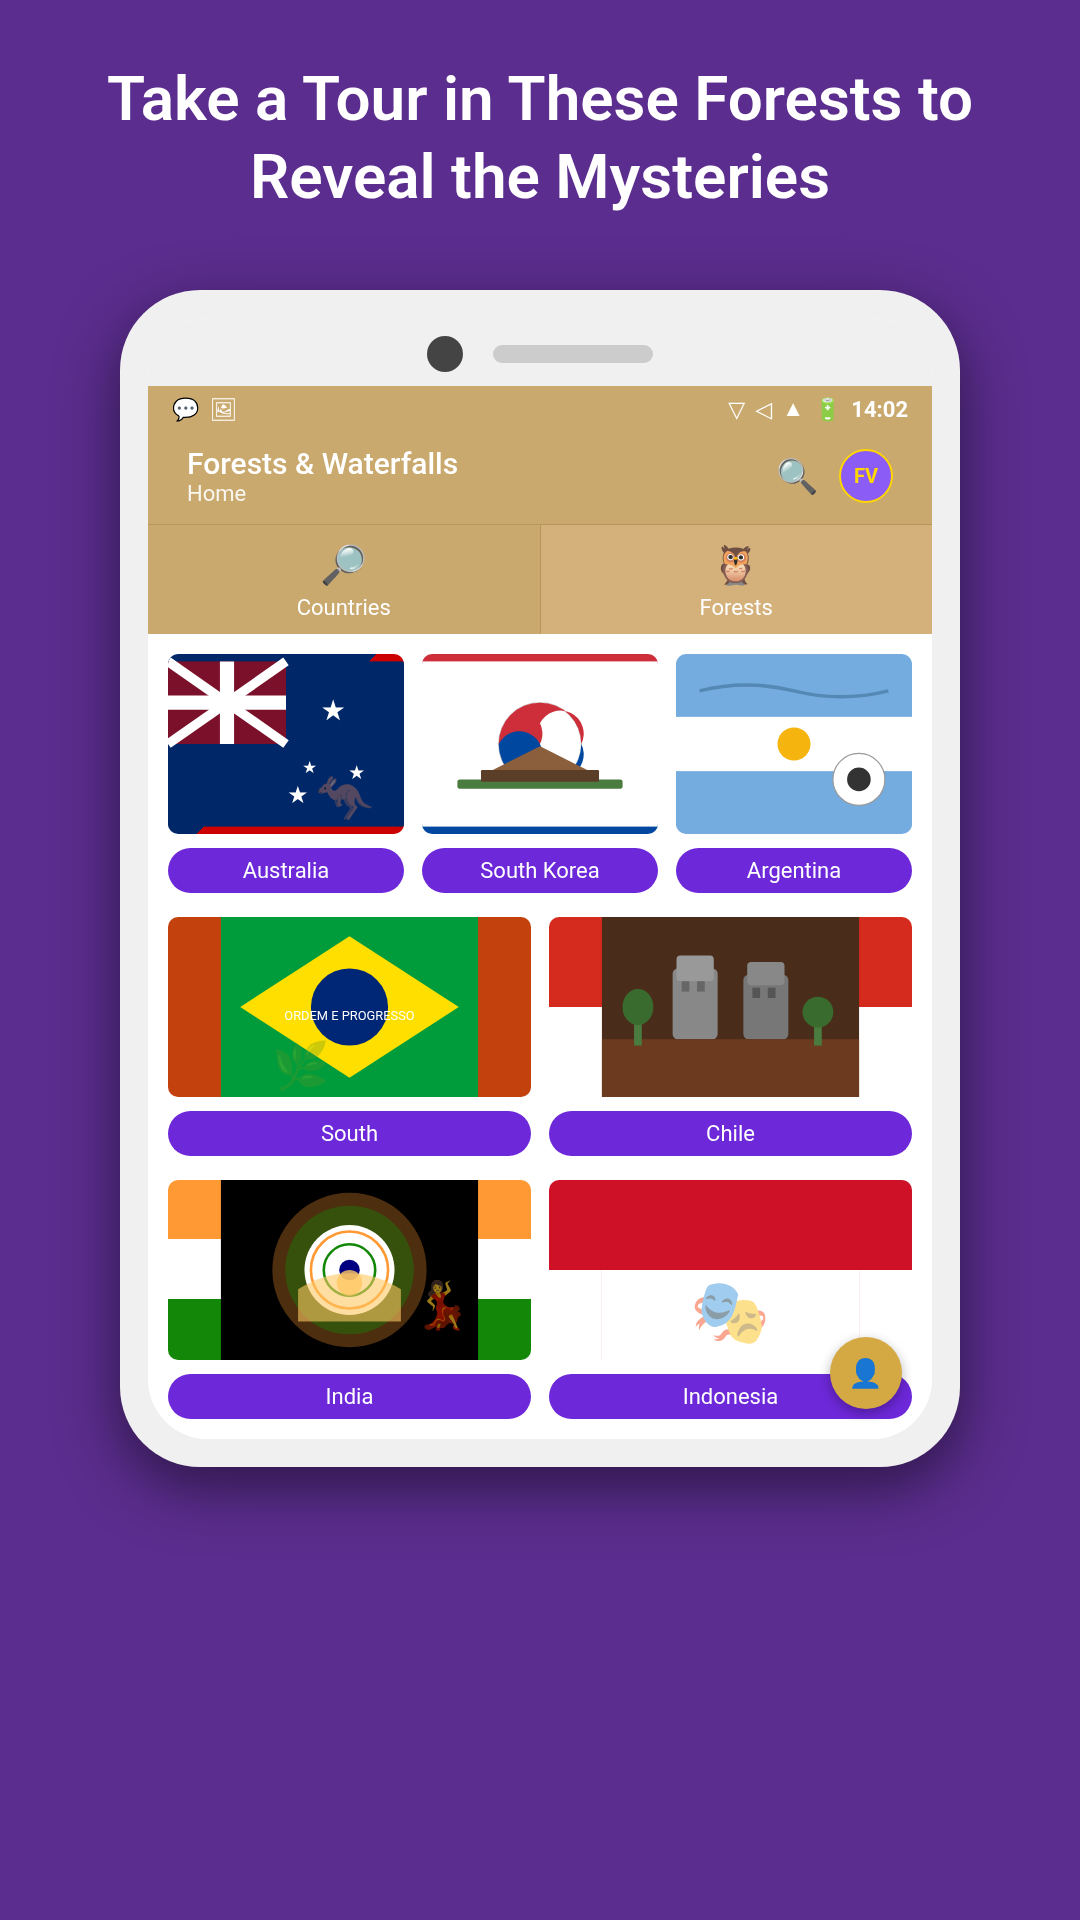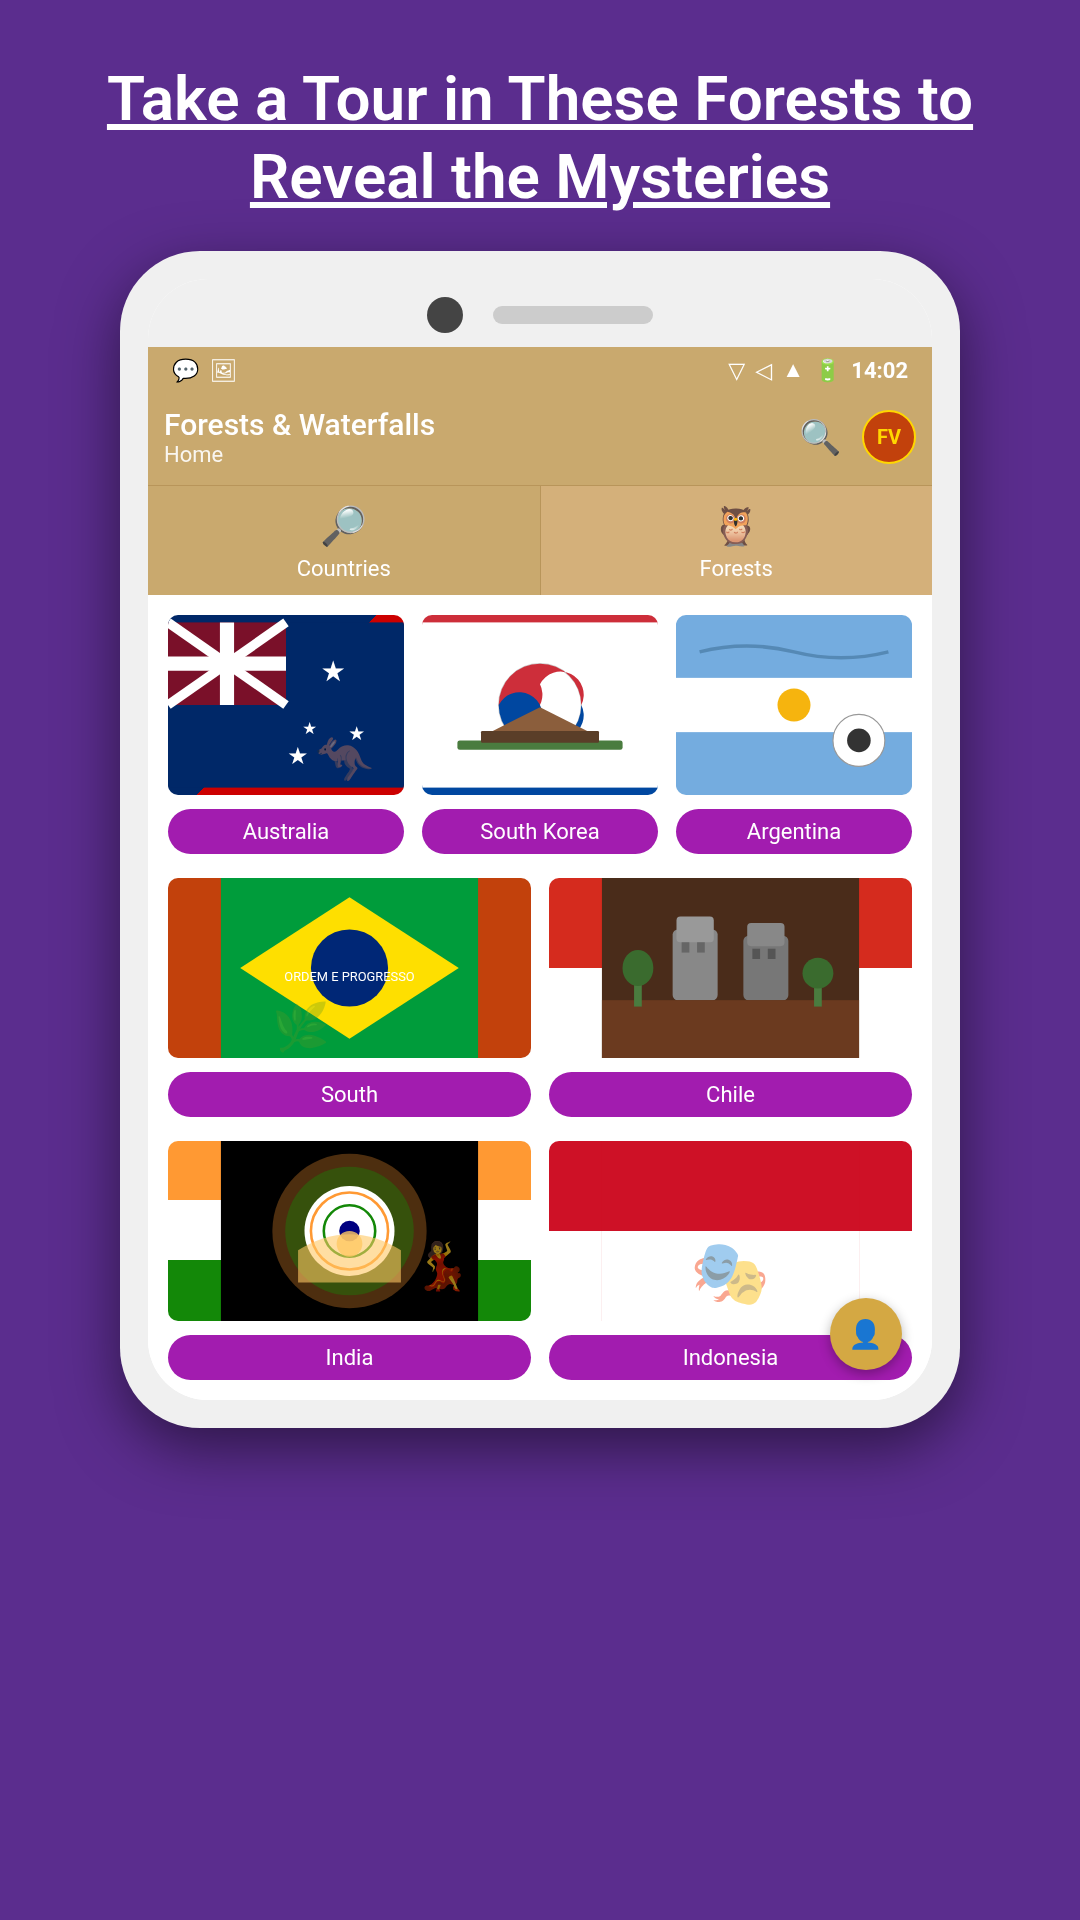--- a/index.html
+++ b/index.html
@@ -13,23 +13,22 @@
       align-items: center;
       overflow: hidden;
     }
 
     
     .hero-text {
       color: #ffffff;
       font-size: 62px;
       font-weight: 600;
       text-align: center;
-      padding: 60px 80px 36px;
+      padding: 60px 80px 75px;
       line-height: 1.25;
-      text-decoration: underline;
     }
 
     
     .phone-shell {
       width: 840px;
       background: #f0f0f0;
       border-radius: 80px;
       padding: 28px;
       box-shadow: 0 20px 60px rgba(0,0,0,0.5);
       display: flex;
@@ -82,21 +81,21 @@
       gap: 10px;
     }
     .status-time {
       font-weight: bold;
       font-size: 22px;
     }
 
     
     .app-header {
       background: #c9a96e;
-      padding: 14px 16px 18px;
+      padding: 14px 39px 18px;
       display: flex;
       justify-content: space-between;
       align-items: center;
     }
     .app-title-block {}
     .app-title {
       color: white;
       font-size: 30px;
       font-weight: 500;
     }
@@ -111,21 +110,21 @@
       gap: 20px;
     }
     .search-icon-btn {
       color: white;
       font-size: 34px;
       cursor: pointer;
     }
     .app-logo {
       width: 54px;
       height: 54px;
-      background: #c2410c;
+      background: #8b5cf6;
       border-radius: 50%;
       display: flex;
       align-items: center;
       justify-content: center;
       color: #ffd700;
       font-size: 20px;
       font-weight: bold;
       border: 2px solid #ffd700;
     }
 
@@ -182,21 +181,21 @@
       height: 180px;
       border-radius: 10px;
       overflow: hidden;
       display: flex;
       align-items: center;
       justify-content: center;
       font-size: 70px;
       position: relative;
     }
     .country-label {
-      background: #a21caf;
+      background: #6d28d9;
       color: white;
       border-radius: 30px;
       padding: 10px 20px;
       font-size: 22px;
       width: 100%;
       text-align: center;
     }
 
     
     .flag-australia {

